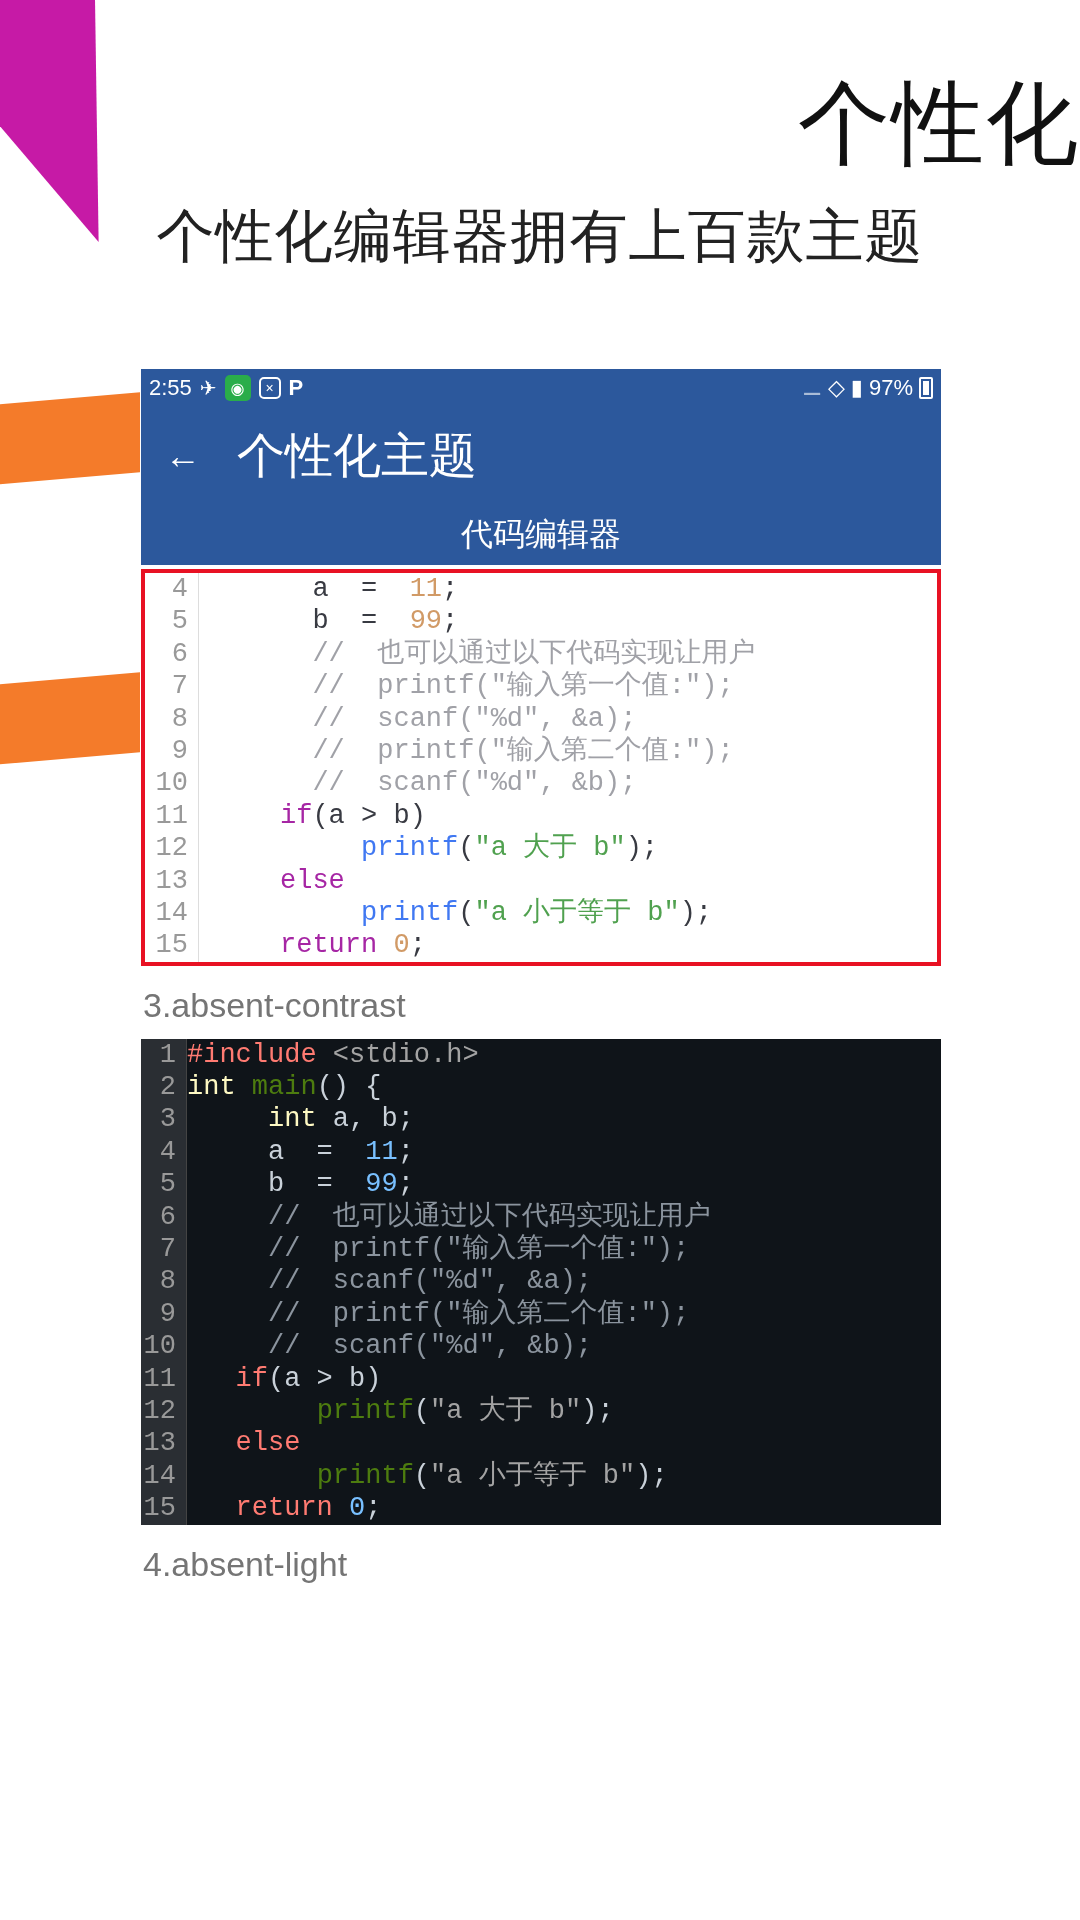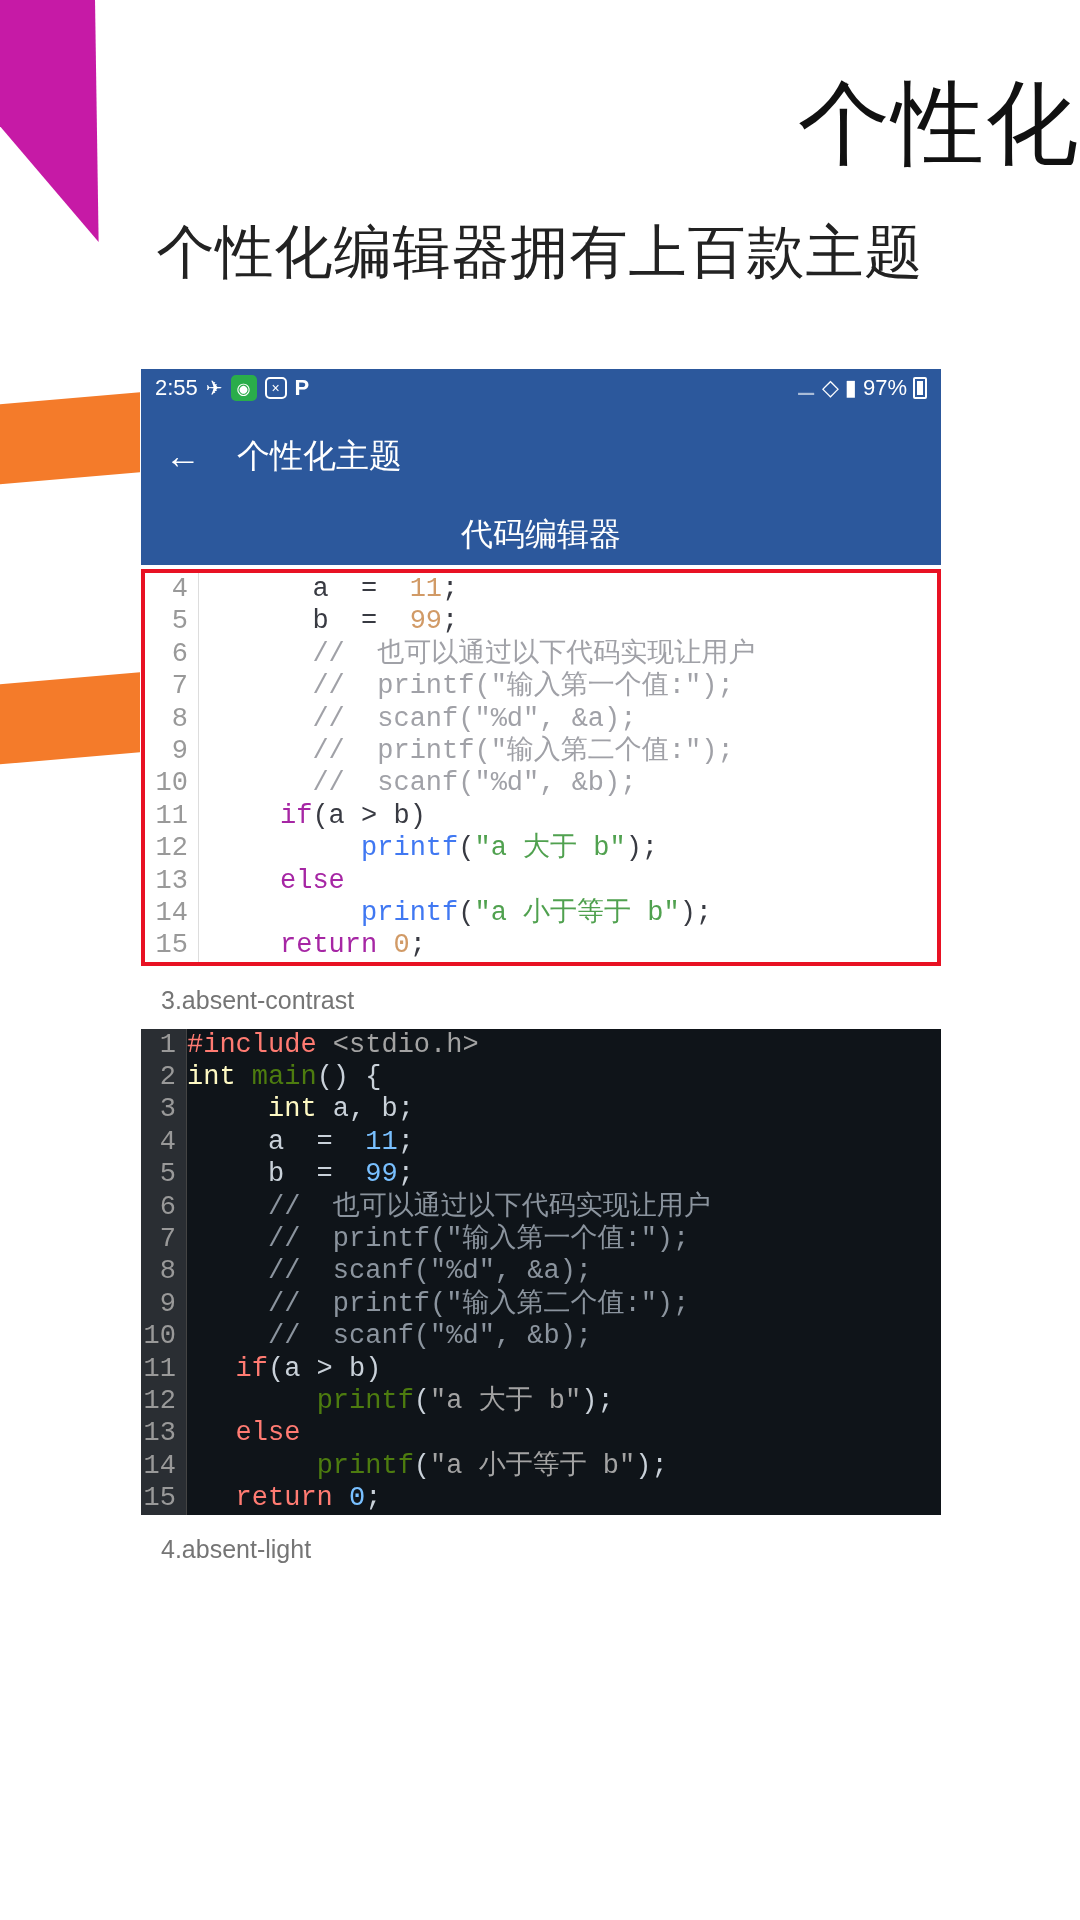--- a/index.html
+++ b/index.html
@@ -32,41 +32,41 @@
       font-size: 92px;
       font-weight: 400;
       margin-top: 62px;
       color: #111;
       letter-spacing: 2px;
     }
     .page-subtitle {
       text-align: center;
       font-size: 58px;
       font-weight: 400;
-      margin-top: 28px;
+      margin-top: 12px;
       color: #222;
       letter-spacing: 1px;
     }
 
     .phone-frame {
       position: absolute;
       top: 369px;
       left: 141px;
       width: 800px;
       background: white;
     }
 
     
     .status-bar {
       background: #2c589c;
       height: 38px;
       display: flex;
       align-items: center;
       justify-content: space-between;
-      padding: 0 14px;
+      padding: 0 8px;
       color: white;
       font-size: 22px;
     }
     .status-left { display: flex; align-items: center; gap: 8px; }
     .status-right { display: flex; align-items: center; gap: 6px; }
     .status-icon-box { width: 26px; height: 26px; display: inline-flex; align-items: center; justify-content: center; border-radius: 5px; }
     .icon-green { background: #2aad4a; }
     .icon-box { border: 2px solid white; width: 22px; height: 22px; font-size: 14px; }
     .battery-icon { width: 14px; height: 22px; border: 2px solid white; border-radius: 2px; position: relative; }
     .battery-icon::after { content: ''; position: absolute; top: 2px; left: 2px; right: 2px; bottom: 2px; background: white; }
@@ -74,21 +74,21 @@
     
     .app-bar {
       background: #2c589c;
       height: 98px;
       display: flex;
       align-items: center;
       padding: 0 24px;
       gap: 36px;
     }
     .back-arrow { color: white; font-size: 36px; }
-    .app-bar-title { color: white; font-size: 33px; }
+    .app-bar-title { color: white; font-size: 48px; }
 
     
     .tabs {
       background: #2c589c;
       display: flex;
       height: 64px;
     }
     .tab {
       flex: 1;
       display: flex;
@@ -118,24 +118,23 @@
       color: #dcdcdc;
       font-family: "Consolas", "Courier New", monospace;
       font-size: 27px;
       line-height: 1.2;
       white-space: pre;
       overflow: hidden;
     }
     .gutter-dark { width: 46px; text-align: right; padding-right: 10px; color: #999; background: #2a2e33; flex-shrink: 0; border-right: 1px solid #444; }
 
     .theme-label {
-      font-size: 25px;
+      font-size: 34px;
       color: #757575;
       padding: 20px 2px 14px 2px;
-      margin-left: 18px;
     }
 
     .tk-keyword-l { color: #a626a4; }
     .tk-number-l { color: #d19a66; }
     .tk-comment-l { color: #a0a1a7; }
     .tk-string-l { color: #50a14f; }
     .tk-func-l { color: #4078f2; }
     .tk-default-l { color: #383a42; }
 
     .tk-keyword-d { color: #ff7b72; }

